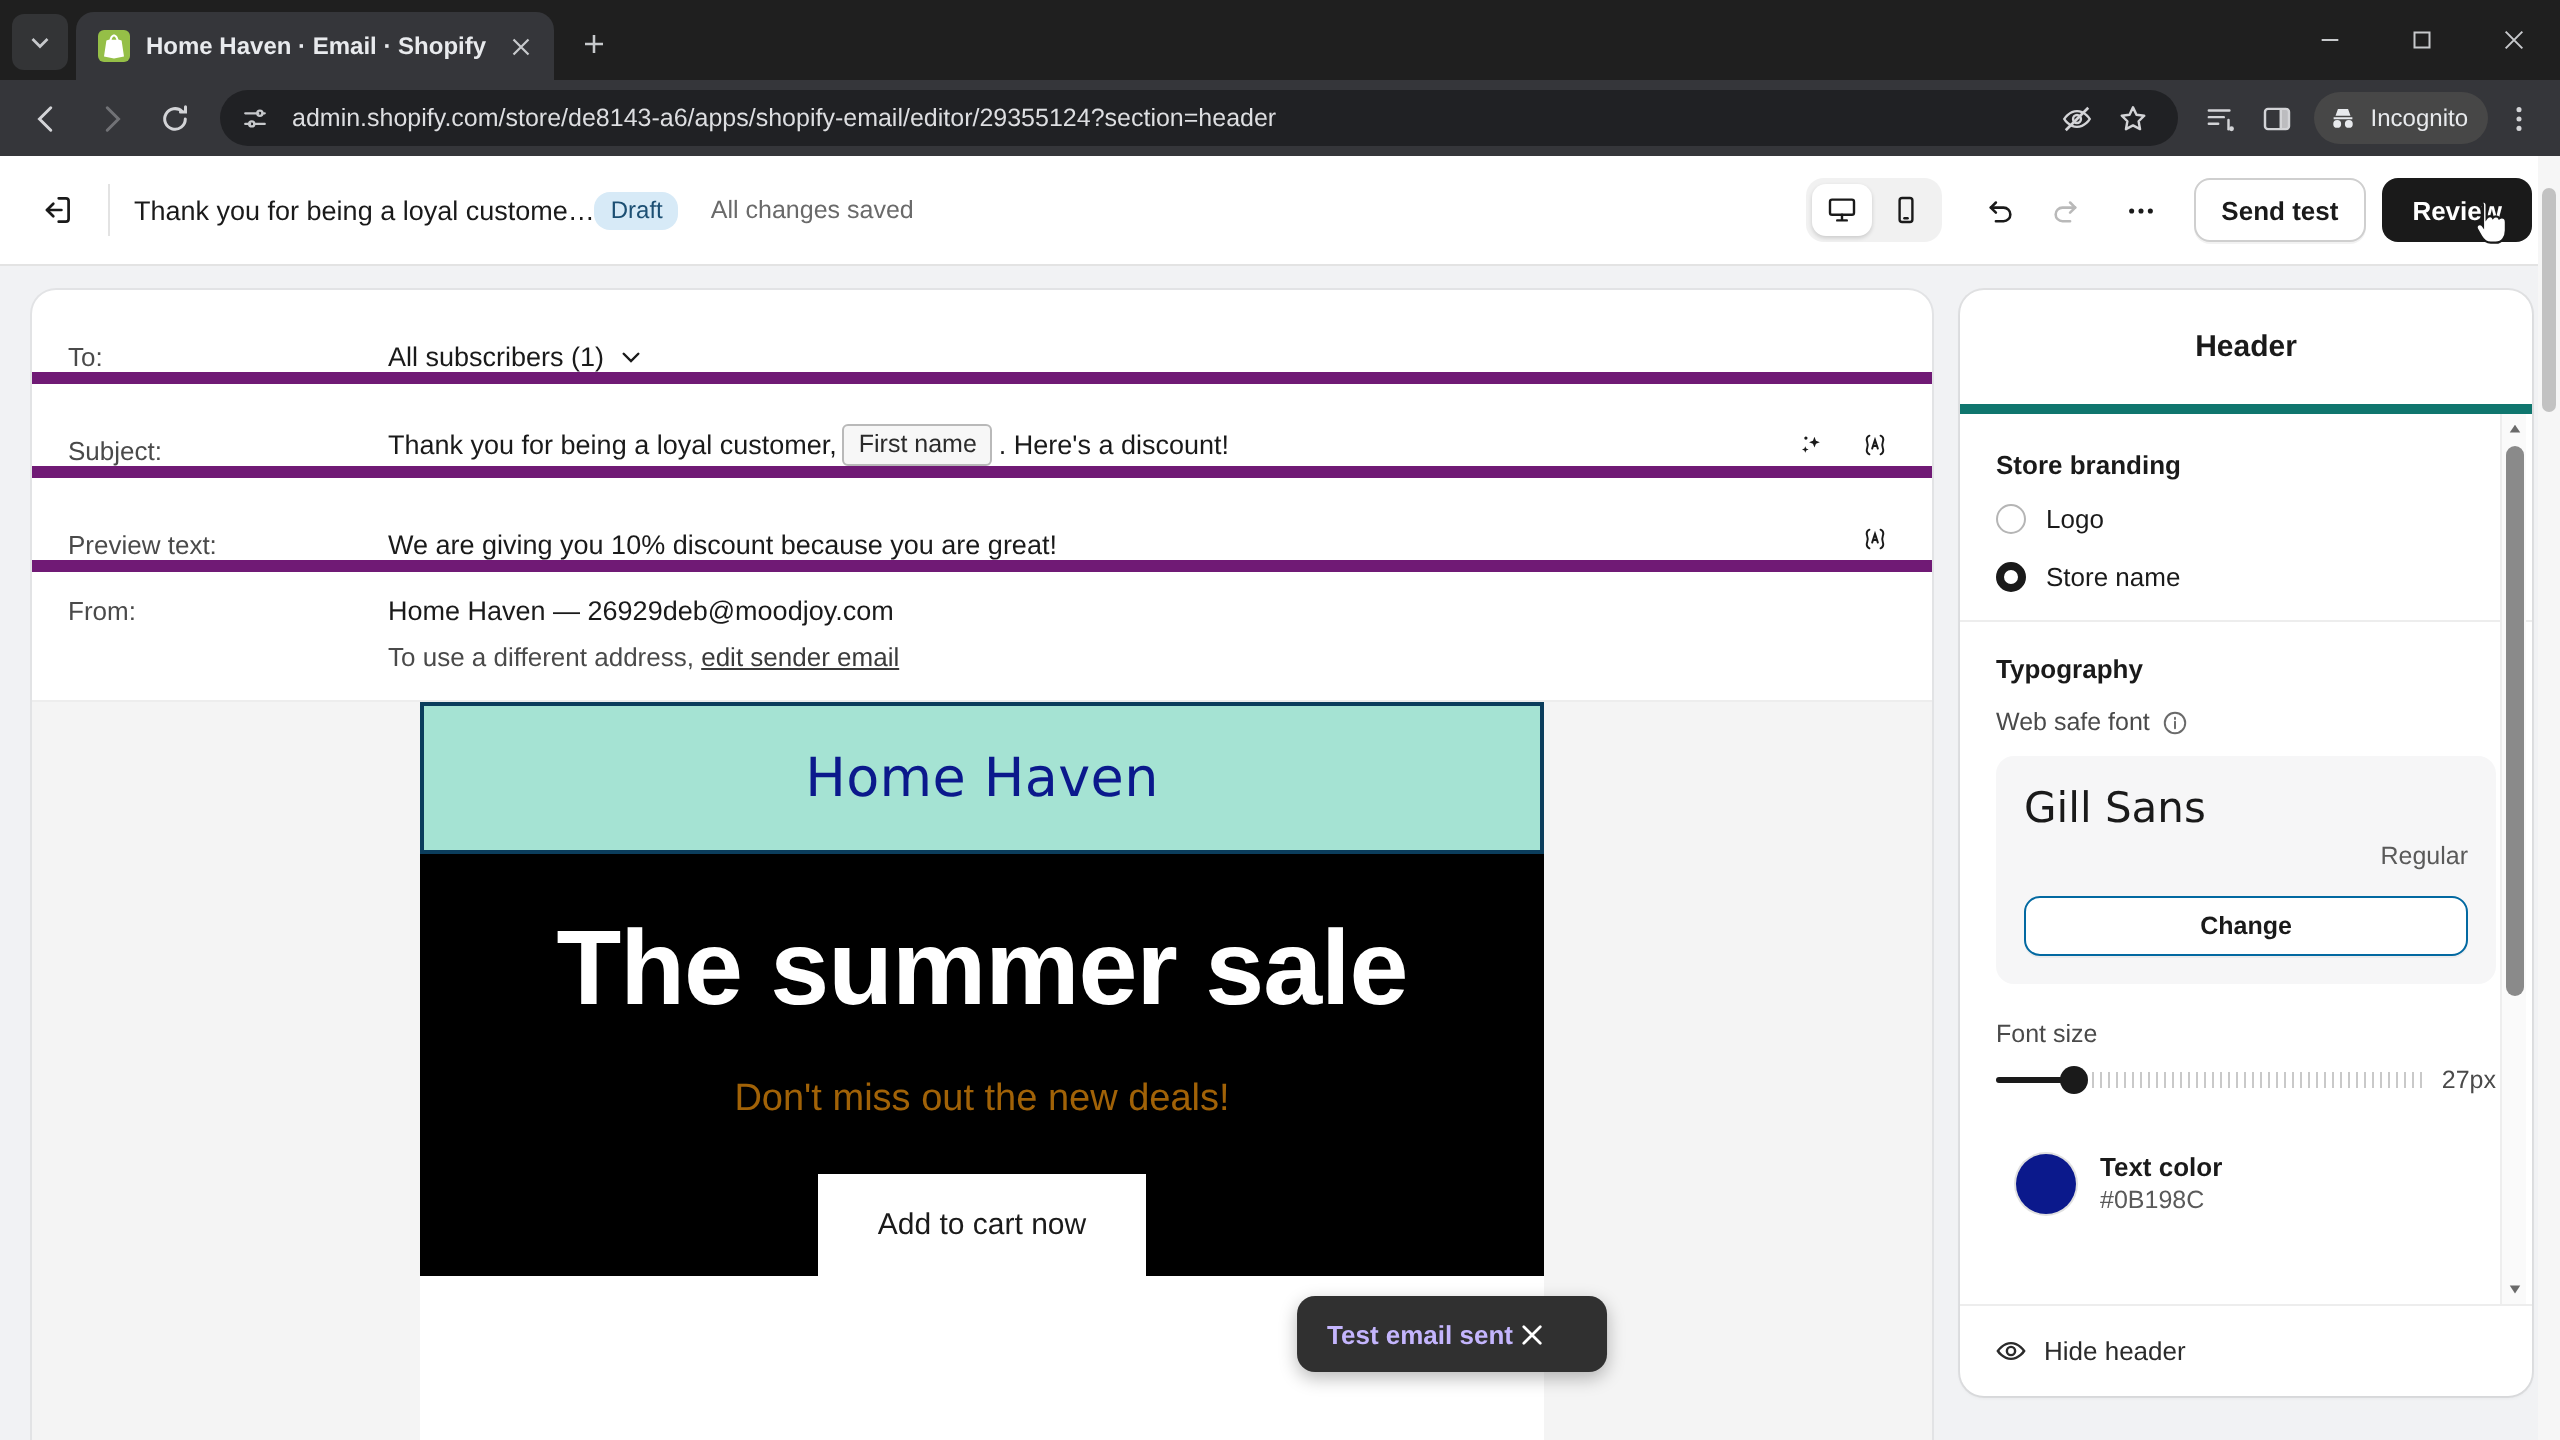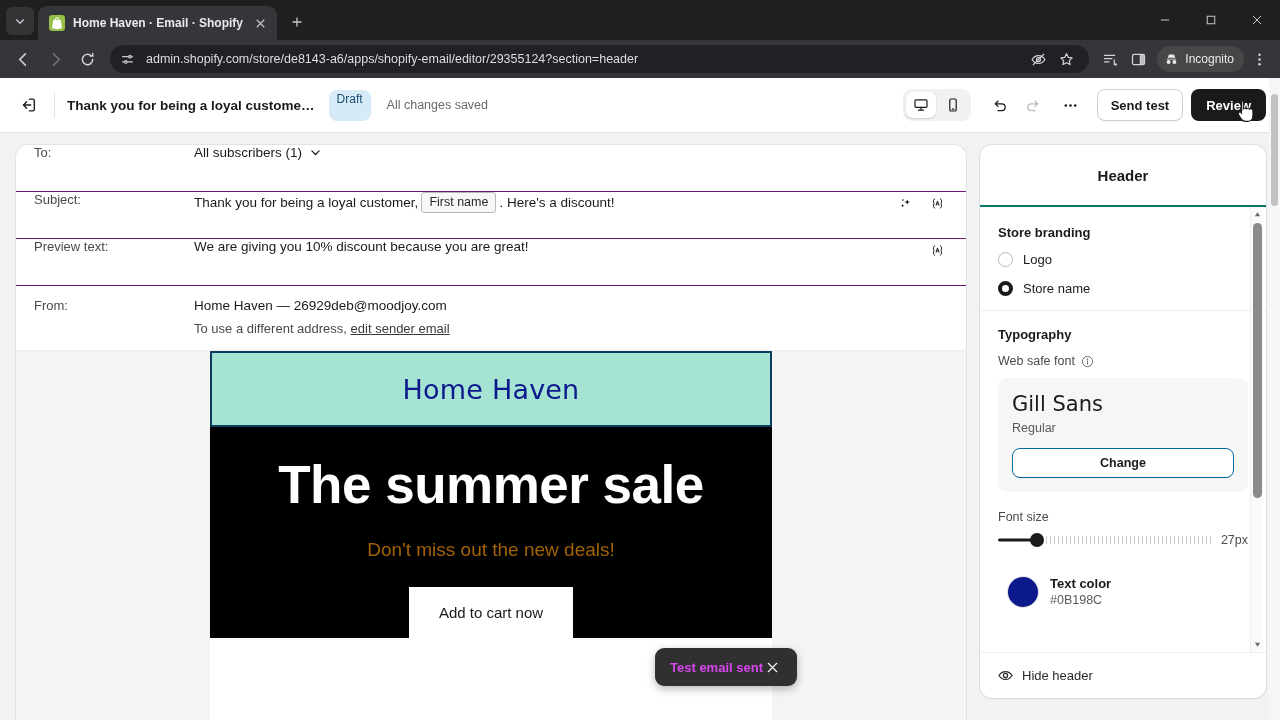--- a/index.html
+++ b/index.html
@@ -154,31 +154,31 @@
     padding-right: 14px;
   }
   .exit-btn {
     width: 32px; height: 32px; flex: 0 0 auto;
     display: flex; align-items: center; justify-content: center;
     border-radius: 8px;
   }
   .exit-btn svg { width: 18px; height: 18px; }
   .hdr-divider { width: 1px; height: 26px; background: #e3e3e3; margin: 0 12px 0 10px; flex: 0 0 auto; }
   .doc-title {
-    font-size: 13.5px; font-weight: 700; color: #1a1a1a;
+    font-size: 13.5px; font-weight: 400; color: #1a1a1a;
     white-space: nowrap; overflow: hidden; text-overflow: ellipsis;
     max-width: 250px;
   }
   .draft-badge {
-    margin-left: 14px;
+    margin-left: 0;
     background: #d7eaf7;
     color: #1c4f73;
     font-size: 12px;
     border-radius: 8px;
-    padding: 2px 8px 15px;
+    padding: 2px 8px 3px;
     flex: 0 0 auto;
   }
   .saved-text { margin-left: 16px; font-size: 12.5px; color: #6a6a6a; white-space: nowrap; }
   .hdr-spacer { flex: 1; }
   .device-toggle {
     display: flex; align-items: center;
     background: #f1f1f1;
     border-radius: 9px;
     padding: 3px;
     gap: 2px;
@@ -242,23 +242,23 @@
     background: #fff;
     border-radius: 12px 12px 0 0;
     box-shadow: 0 0 0 1px rgba(0,0,0,.06);
     overflow: hidden;
     position: relative;
   }
 
   .meta-row {
     display: flex;
     padding: 0 18px;
-    border-bottom: 1px solid #701a75;
+    border-bottom: 6px solid #701a75;
     min-height: 47px;
-    align-items: flex-start;
+    align-items: flex-end;
   }
   .meta-label {
     width: 160px; flex: 0 0 160px;
     font-size: 13px; color: #4a4a4a;
   }
   .meta-value {
     flex: 1;
     font-size: 13.5px; color: #1a1a1a;
     display: flex; align-items: center; flex-wrap: wrap;
     gap: 0;
@@ -339,25 +339,25 @@
     min-width: 163px;
   }
 
   .toast {
     position: absolute;
     left: 50%;
     transform: translateX(-50%);
     margin-left: 86px;
     bottom: 34px;
     background: #303030;
-    color: #d946ef;
+    color: #c4b5fd;
     border-radius: 9px;
     height: 38px;
     display: flex; align-items: center;
-    padding: 0 16px 0 15px;
+    padding: 0 29px 0 15px;
     gap: 2px;
     font-size: 13px; font-weight: 600;
     box-shadow: 0 3px 9px rgba(0,0,0,.28);
     z-index: 6;
   }
   .toast-close { display: flex; align-items: center; justify-content: center; width: 16px; height: 16px; }
   .toast-close svg { width: 11px; height: 11px; }
 
   
   .side-col {
@@ -369,21 +369,21 @@
     border-radius: 12px;
     box-shadow: 0 0 0 1px rgba(0,0,0,.07), 0 1px 2px rgba(0,0,0,.05);
     display: flex; flex-direction: column;
     height: 553px;
     overflow: hidden;
   }
   .panel-title {
     height: 62px; flex: 0 0 62px;
     display: flex; align-items: center; justify-content: center;
     font-size: 15px; font-weight: 650; color: #1a1a1a;
-    border-bottom: 2px solid #0f766e;
+    border-bottom: 5px solid #0f766e;
     text-align: right;
   }
   .panel-scroll {
     flex: 1;
     overflow: hidden;
     position: relative;
     padding: 18px 18px 0;
   }
   .sec-head { font-size: 13px; font-weight: 700; color: #1a1a1a; margin-bottom: 12px; }
   .radio-row { display: flex; align-items: center; gap: 10px; margin-bottom: 14px; }
@@ -397,21 +397,21 @@
   .panel-hr { height: 1px; background: #ededed; margin: 6px -18px 16px; }
   .subtle-label { font-size: 12.5px; color: #4a4a4a; display: flex; align-items: center; gap: 6px; margin-bottom: 10px; }
   .subtle-label svg { width: 13px; height: 13px; }
   .font-card {
     background: #f6f6f7;
     border-radius: 9px;
     padding: 14px 14px 14px;
     margin-bottom: 18px;
   }
   .font-name { font-family: "DejaVu Sans", sans-serif; font-size: 21px; color: #1a1a1a; margin-bottom: 5px; }
-  .font-weight { font-size: 12.5px; color: #5a5a5a; margin-bottom: 13px; }
+  .font-weight { font-size: 12.5px; color: #5a5a5a; margin-bottom: 13px; text-align: right; }
   .btn-change {
     width: 100%; height: 30px;
     background: #fff;
     border: 1px solid #0369a1;
     border-radius: 8px;
     font-size: 12.5px; font-weight: 600; color: #1a1a1a;
     box-shadow: 0 1px 0 rgba(0,0,0,.04);
   }
   .slider-wrap { display: flex; align-items: center; gap: 7px; margin-bottom: 28px; }
   .slider-track {

